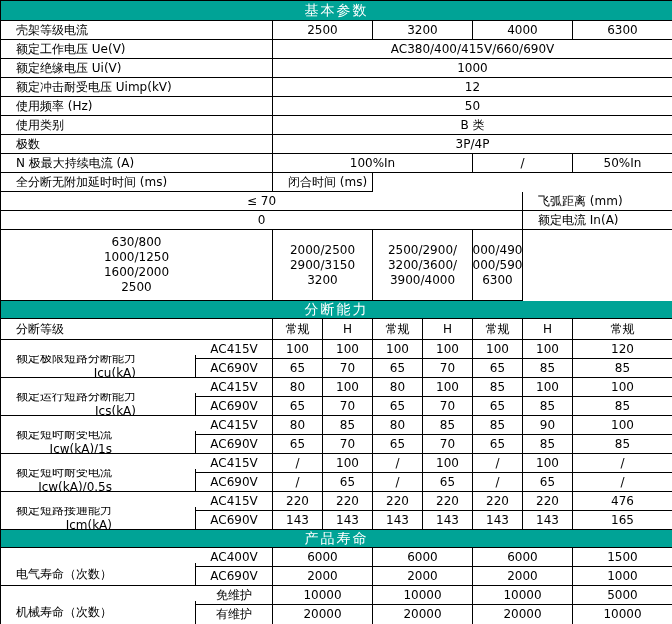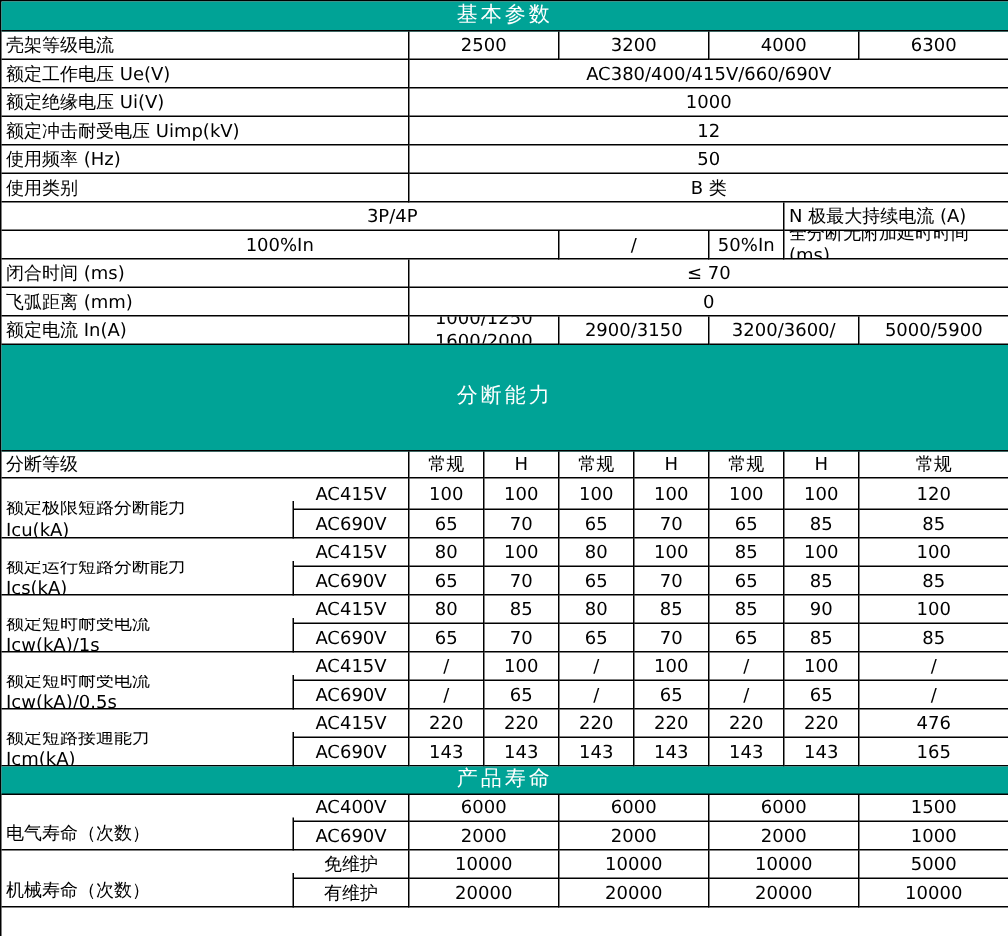--- a/index.html
+++ b/index.html
@@ -22,21 +22,21 @@
     border-right:1px solid #000;
     border-bottom:1px solid #000;
     display:flex;
     align-items:center;
     justify-content:center;
     overflow:hidden;
     line-height:1.25;
     white-space:pre-line;
     text-align:center;
   }
-  .lab{justify-content:flex-start;text-align:left;padding-left:3px;}
+  .lab{justify-content:flex-start;text-align:right;padding-left:15px;}
   .hd{
     background:#00A396;
     color:#fff;
     font-size:14px;
     letter-spacing:2px;
     font-weight:normal;
   }
   .s2{grid-column:span 2;}
   .s4{grid-column:span 4;}
   .s7{grid-column:span 7;}
@@ -65,20 +65,21 @@
 
     <div class="c lab s2">额定冲击耐受电压 Uimp(kV)</div>
     <div class="c s7">12</div>
 
     <div class="c lab s2">使用频率 (Hz)</div>
     <div class="c s7">50</div>
 
     <div class="c lab s2">使用类别</div>
     <div class="c s7">B 类</div>
 
+    <div class="c lab s2">极数</div>
     <div class="c s7">3P/4P</div>
 
     <div class="c lab s2">N 极最大持续电流 (A)</div>
     <div class="c s4">100%In</div>
     <div class="c s2">/</div>
     <div class="c">50%In</div>
 
     <div class="c lab s2">全分断无附加延时时间 (ms)</div>
 
     <div class="c lab s2">闭合时间 (ms)</div>

